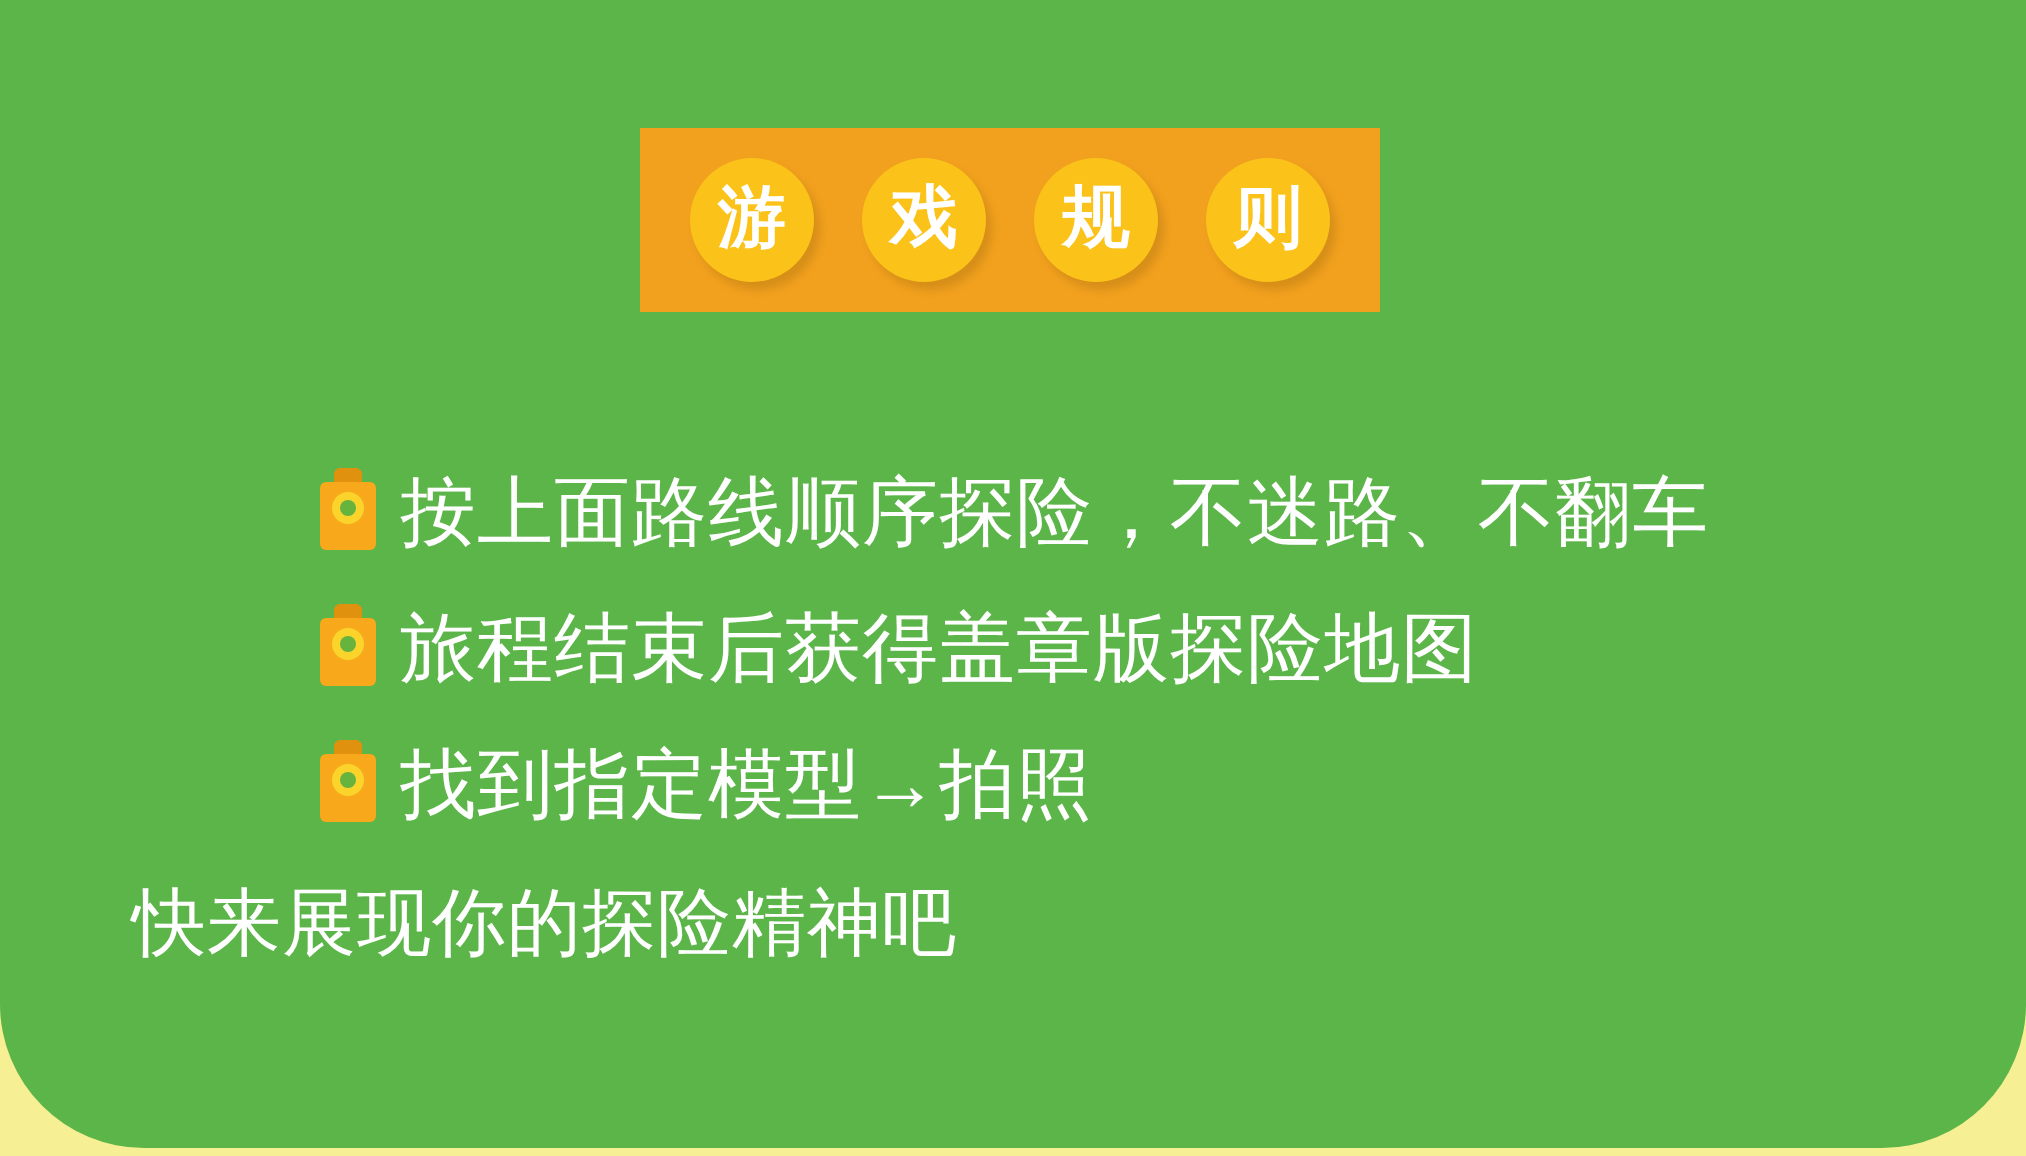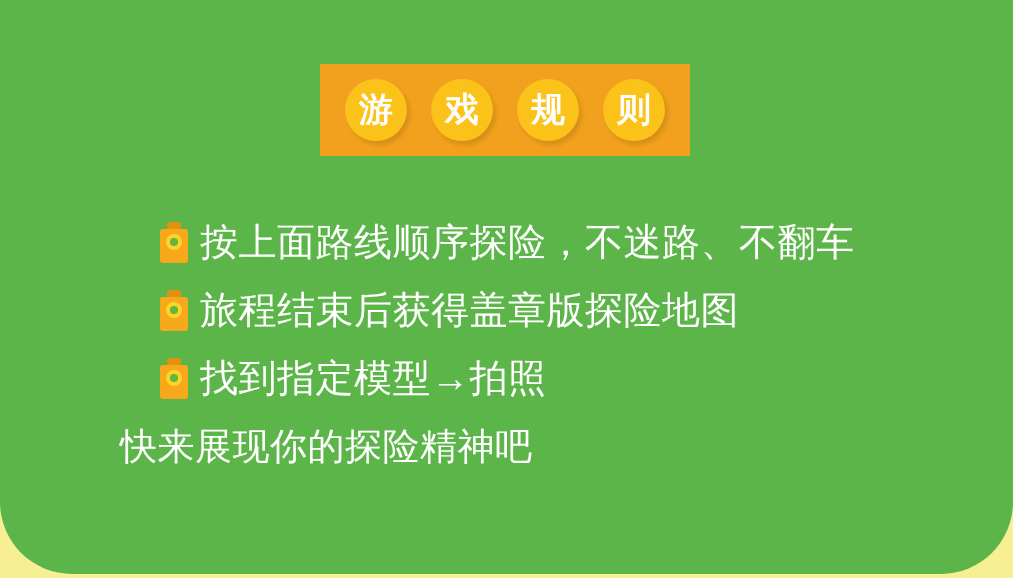--- a/index.html
+++ b/index.html
@@ -69,27 +69,27 @@
 
   
   #rules-list {
     position: absolute;
     left: 0;
     top: 208px;
     width: 1013px;
   }
   .rule-row {
     display: flex;
-    align-items: center;
+    align-items: flex-end;
     height: 68px;
     padding-left: 160px;
     box-sizing: border-box;
   }
   .rule-row.no-icon {
-    padding-left: 120px;
+    padding-left: 66px;
   }
 
   
   .bullet-icon {
     position: relative;
     width: 28px;
     height: 44px;
     flex: 0 0 28px;
     margin-right: 12px;
   }

